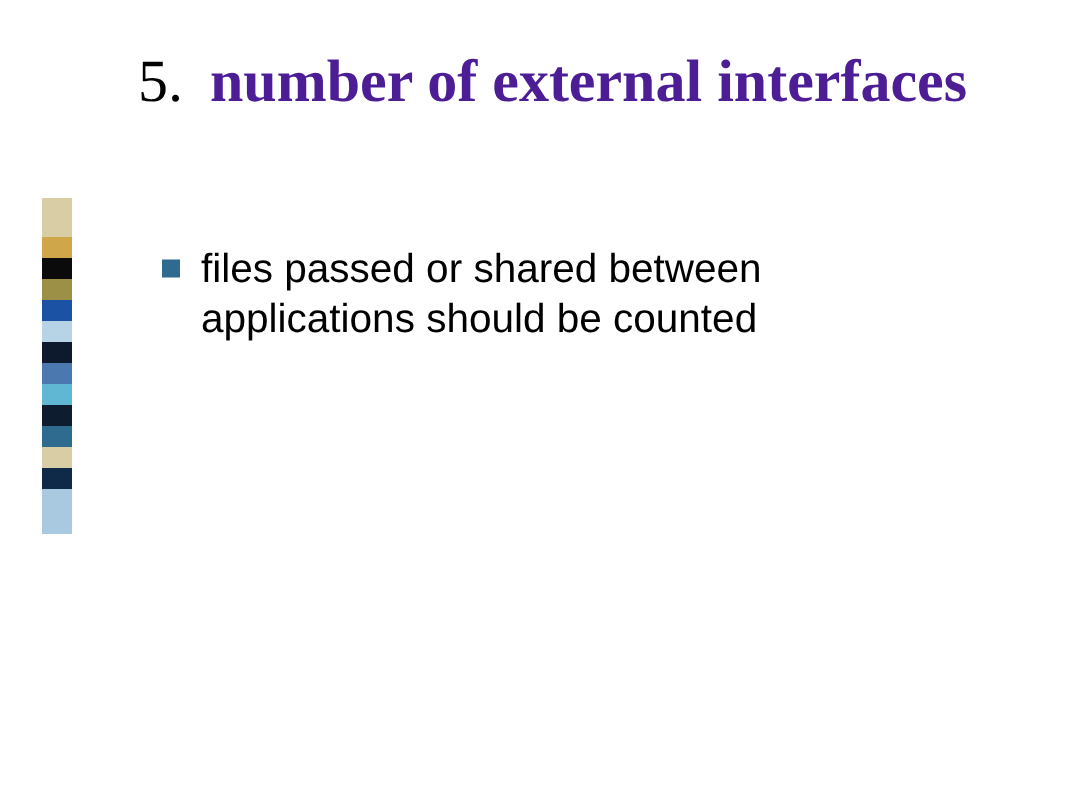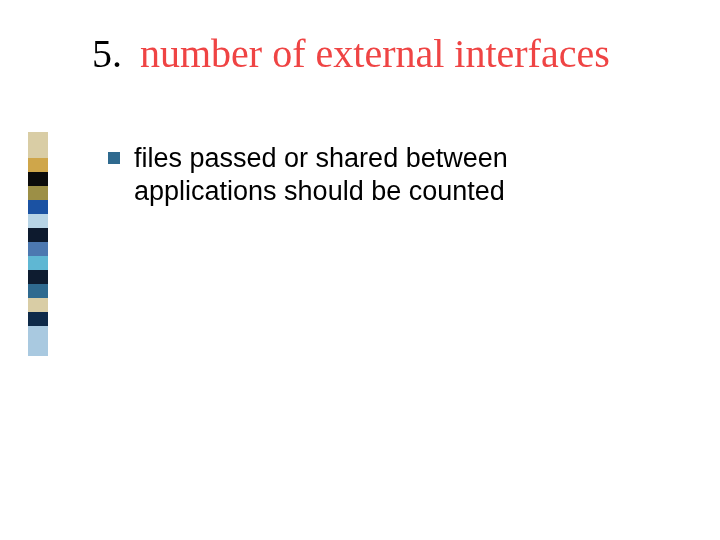--- a/index.html
+++ b/index.html
@@ -34,32 +34,34 @@
   }
   .title-number {
     font-family: "Times New Roman", Times, serif;
     font-size: 40px;
     color: #000;
     margin-right: 18px;
   }
   .title-text {
     font-family: "Times New Roman", Times, serif;
     font-size: 40px;
-    color: #ef4444;
+    color: #4c1d95;
+    font-weight: bold;
   }
   .body {
     position: absolute;
     left: 108px;
     top: 142px;
     width: 540px;
   }
   .bullet-item {
     display: flex;
     align-items: flex-start;
     margin-bottom: 4px;
+    margin-top: 21px;
   }
   .bullet-marker {
     width: 12px;
     height: 12px;
     background: #2f6a8f;
     flex: 0 0 12px;
     margin-top: 10px;
     margin-right: 14px;
   }
   .bullet-text {

